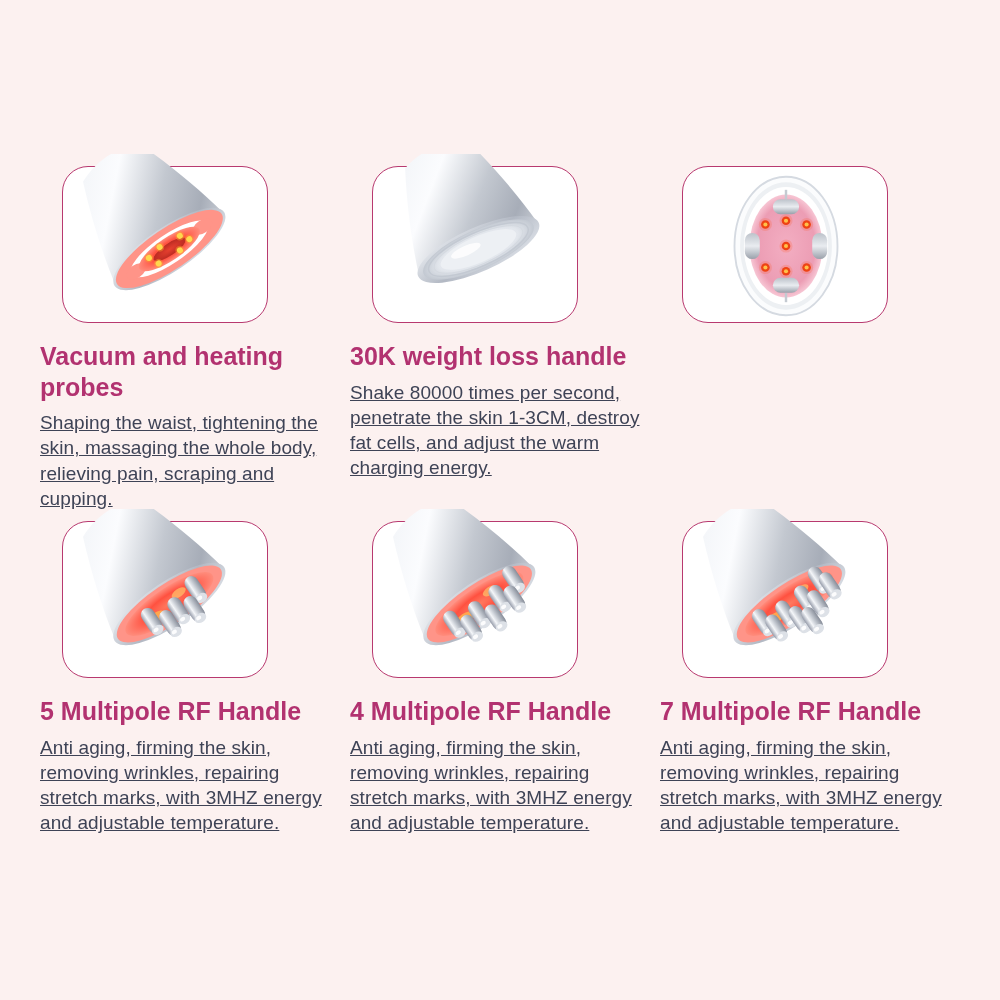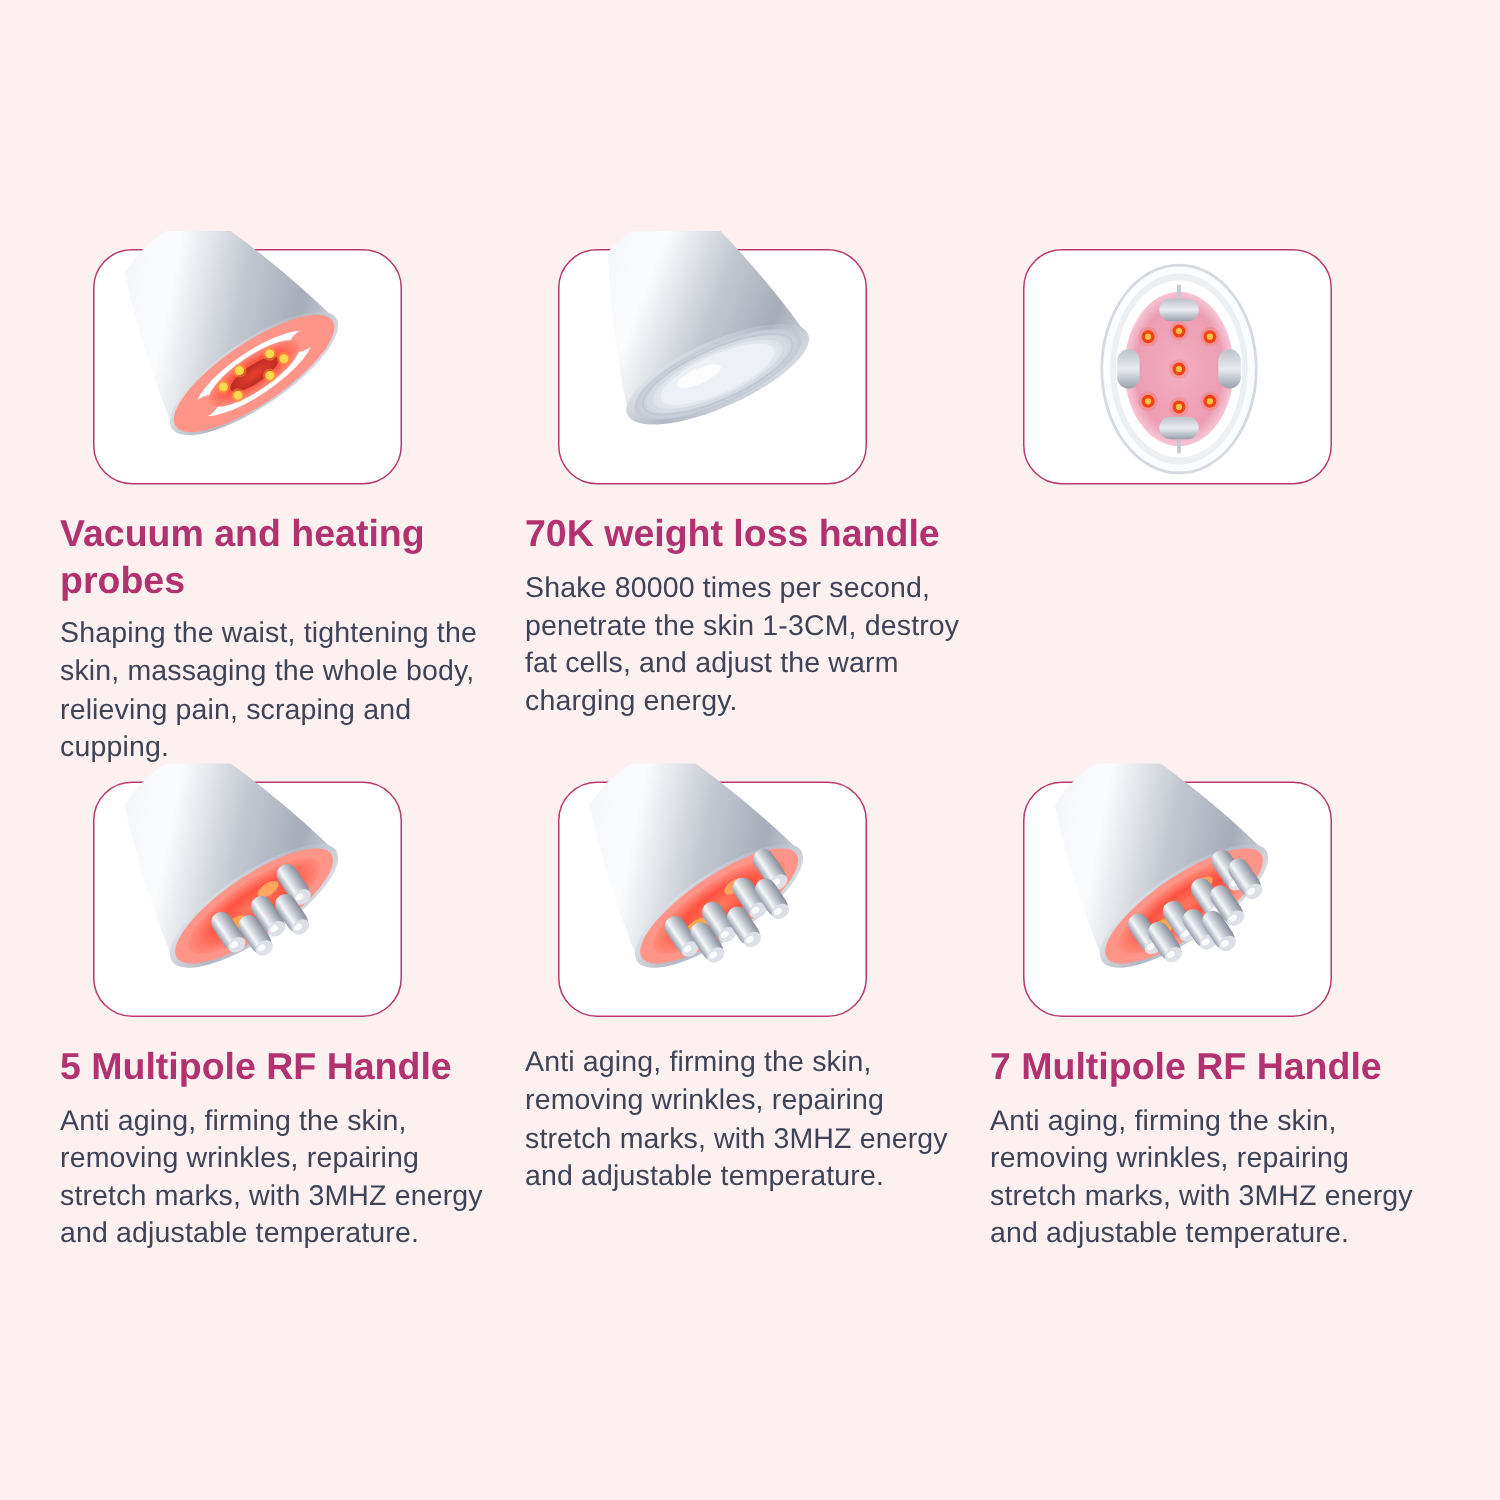--- a/index.html
+++ b/index.html
@@ -48,20 +48,21 @@
     letter-spacing:0px;
     white-space:pre-line;
   }
   .desc{
     margin:8px 0 0 0;
     color:var(--text-color);
     font-size:19px;
     line-height:1.33;
     letter-spacing:0.1px;
     white-space:pre-line;
+    text-decoration:underline;
   }
 </style>
 </head>
 <body>
 
 <svg width="0" height="0" style="position:absolute" aria-hidden="true">
   <defs>
     <linearGradient id="gBody" x1="0" y1="0" x2="1" y2="1">
       <stop offset="0" stop-color="#eef1f5"></stop>
       <stop offset="0.32" stop-color="#fbfcfe"></stop>
@@ -160,21 +161,21 @@
         <g transform="rotate(-24 110 90)">
           <use href="#cone"></use>
           <ellipse cx="110" cy="96" rx="60" ry="19.5" fill="url(#gFaceSilver)"></ellipse>
           <ellipse cx="110" cy="96" rx="54" ry="17" fill="none" stroke="#c3c9d2" stroke-width="1.5"></ellipse>
           <ellipse cx="110" cy="96" rx="48" ry="15" fill="none" stroke="#d4d9e0" stroke-width="1"></ellipse>
           <ellipse cx="110" cy="96" rx="41" ry="12.8" fill="#edf0f4"></ellipse>
           <ellipse cx="98" cy="92" rx="16" ry="5" fill="#ffffff" opacity="0.8"></ellipse>
         </g>
       </svg>
     </figure>
-    <h2 class="title">70K weight loss handle</h2>
+    <h2 class="title">30K weight loss handle</h2>
     <p class="desc">Shake 80000 times per second,
 penetrate the skin 1-3CM, destroy
 fat cells, and adjust the warm
 charging energy.</p>
   </section>
 
   <section class="card">
     <figure class="fig contained">
       <svg class="art" viewBox="0 0 220 180">
         <ellipse cx="110" cy="90" rx="55" ry="74" fill="#fbfcfd" stroke="#d5dae1" stroke-width="2"></ellipse>
@@ -234,20 +235,21 @@
           <use href="#pinShape" transform="translate(78,90)"></use>
           <use href="#pinShape" transform="translate(104,96)"></use>
           <use href="#pinShape" transform="translate(130,94)"></use>
           <use href="#pinShape" transform="translate(152,86)"></use>
           <use href="#pinShape" transform="translate(90,103)"></use>
           <use href="#pinShape" transform="translate(116,108)"></use>
           <use href="#pinShape" transform="translate(142,103)"></use>
         </g>
       </svg>
     </figure>
+    <h2 class="title">4 Multipole RF Handle</h2>
     <p class="desc">Anti aging, firming the skin,
 removing wrinkles, repairing
 stretch marks, with 3MHZ energy
 and adjustable temperature.</p>
   </section>
 
   <section class="card">
     <figure class="fig">
       <svg class="art" viewBox="0 0 220 180">
         <g transform="rotate(-34 110 90)">

